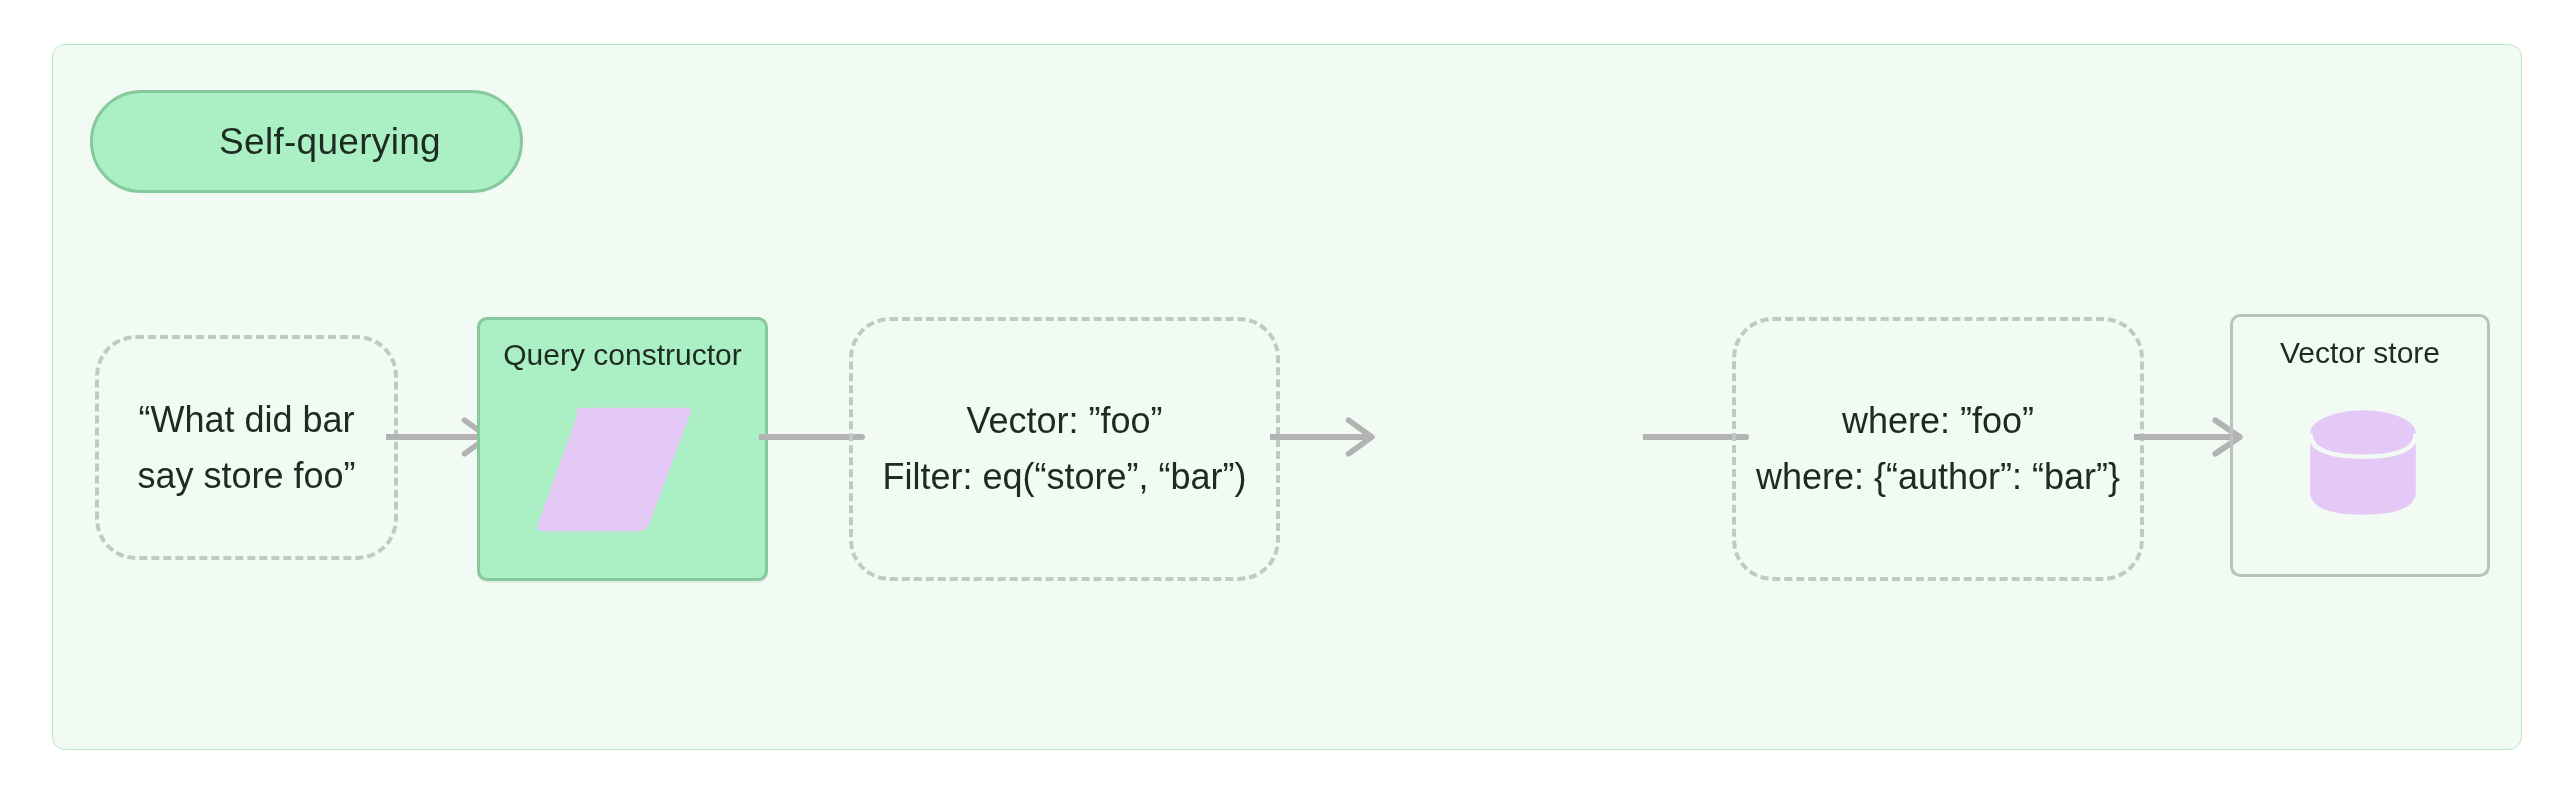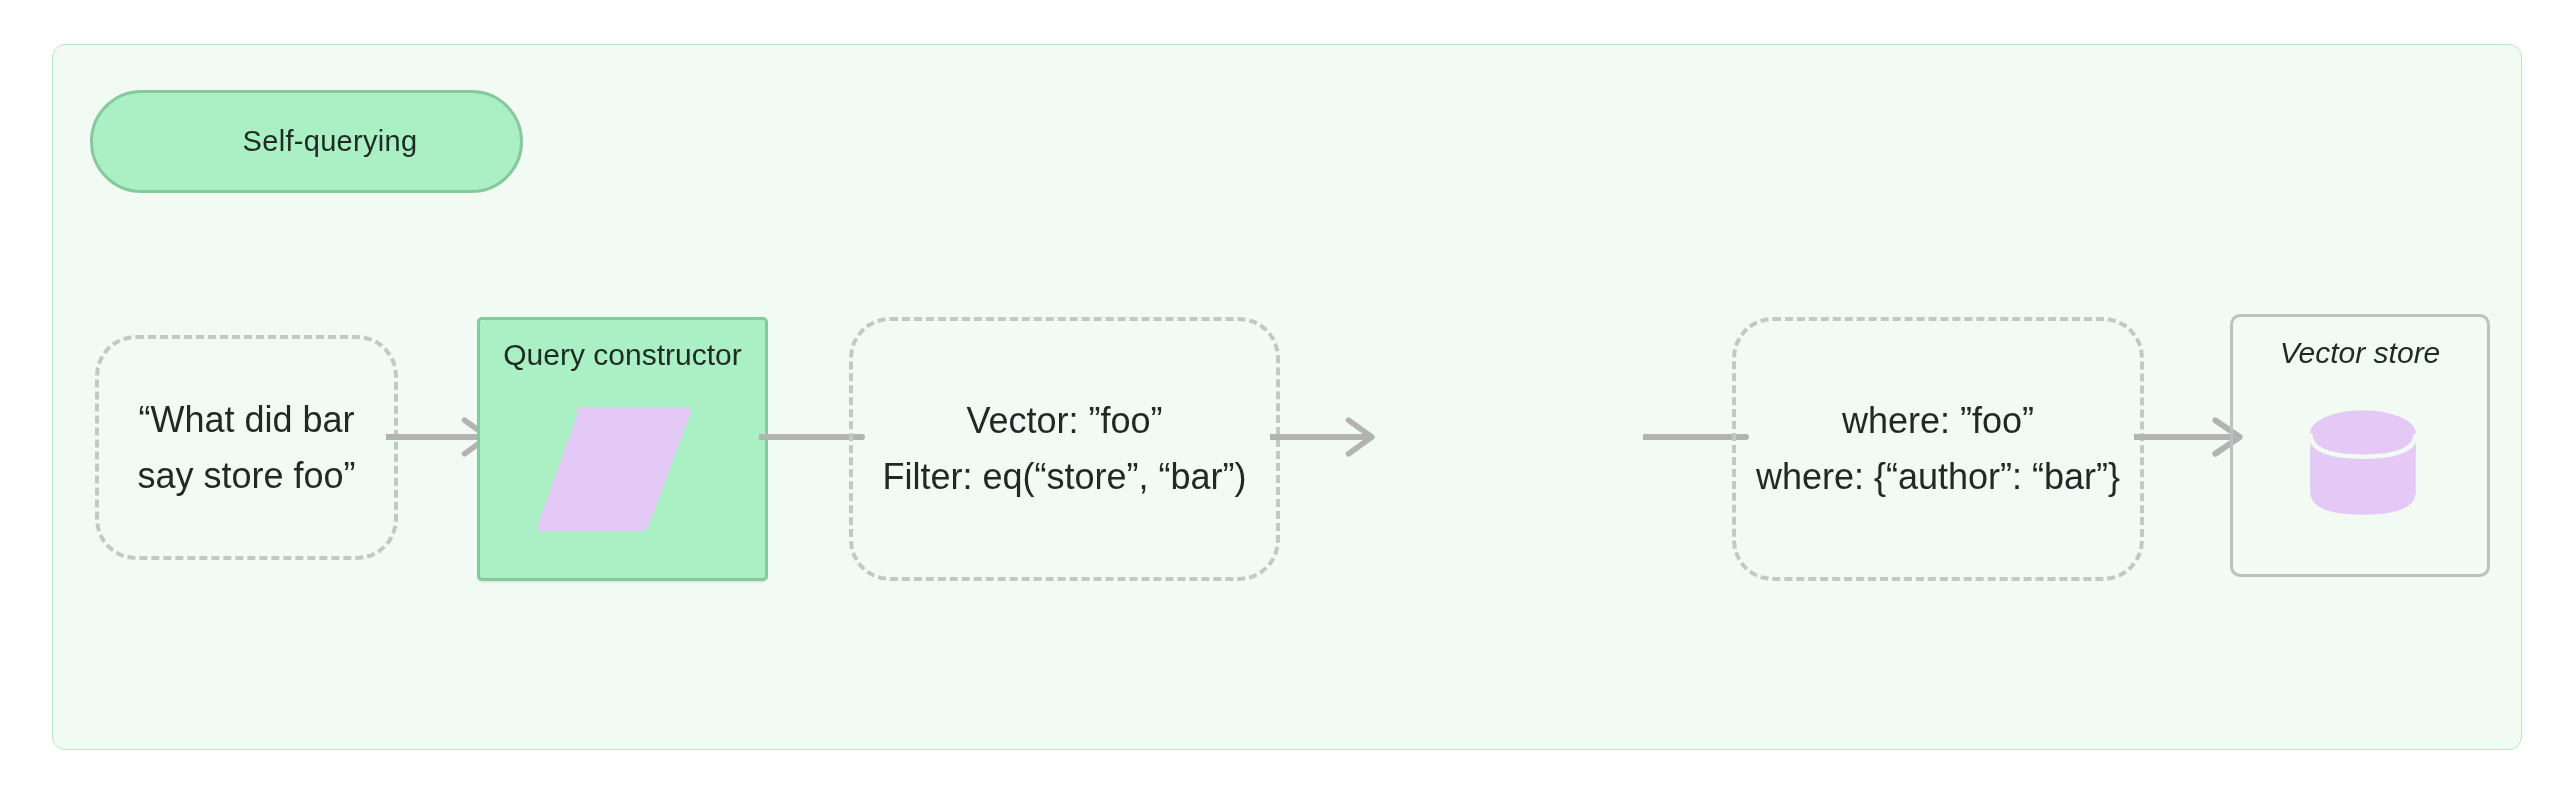--- a/index.html
+++ b/index.html
@@ -38,21 +38,21 @@
     height: 103px;
     background: #abefc4;
     border: 3.9px solid #85c99c;
     border-radius: 52px;
     box-sizing: border-box;
     display: flex;
     align-items: center;
     justify-content: center;
   }
   #title-pill .pill-text {
-    font-size: 29px;
+    font-size: 37px;
     color: #1d2b22;
     letter-spacing: 0.3px;
     white-space: nowrap;
     margin-left: 47px;
   }
 
   
   .node {
     position: absolute;
     box-sizing: border-box;
@@ -73,40 +73,39 @@
     font-size: 36px;
     color: #202a24;
     line-height: 1.55;
     white-space: nowrap;
   }
 
   
   .node.process {
     background: #abefc4;
     border: 3.9px solid #85c99c;
-    border-radius: 5px;
+    border-radius: 10px;
     box-shadow: 0 1.9px 0 0 rgba(0,0,0,0.06);
   }
   .node.process .node-title {
     font-size: 30px;
     color: #1d2b22;
     white-space: nowrap;
   }
 
   
   .node.store {
     background: transparent;
     border: 3.9px solid #b9c2bd;
     border-radius: 10.3px;
   }
   .node.store .node-title {
     font-size: 30px;
     color: #1d2b22;
     white-space: nowrap;
-    font-style: italic;
   }
 
   
   #node-query-constructor {
     left: 477px;
     top: 317px;
     width: 291px;
     height: 264px;
     justify-content: flex-start;
     padding-top: 18px;

